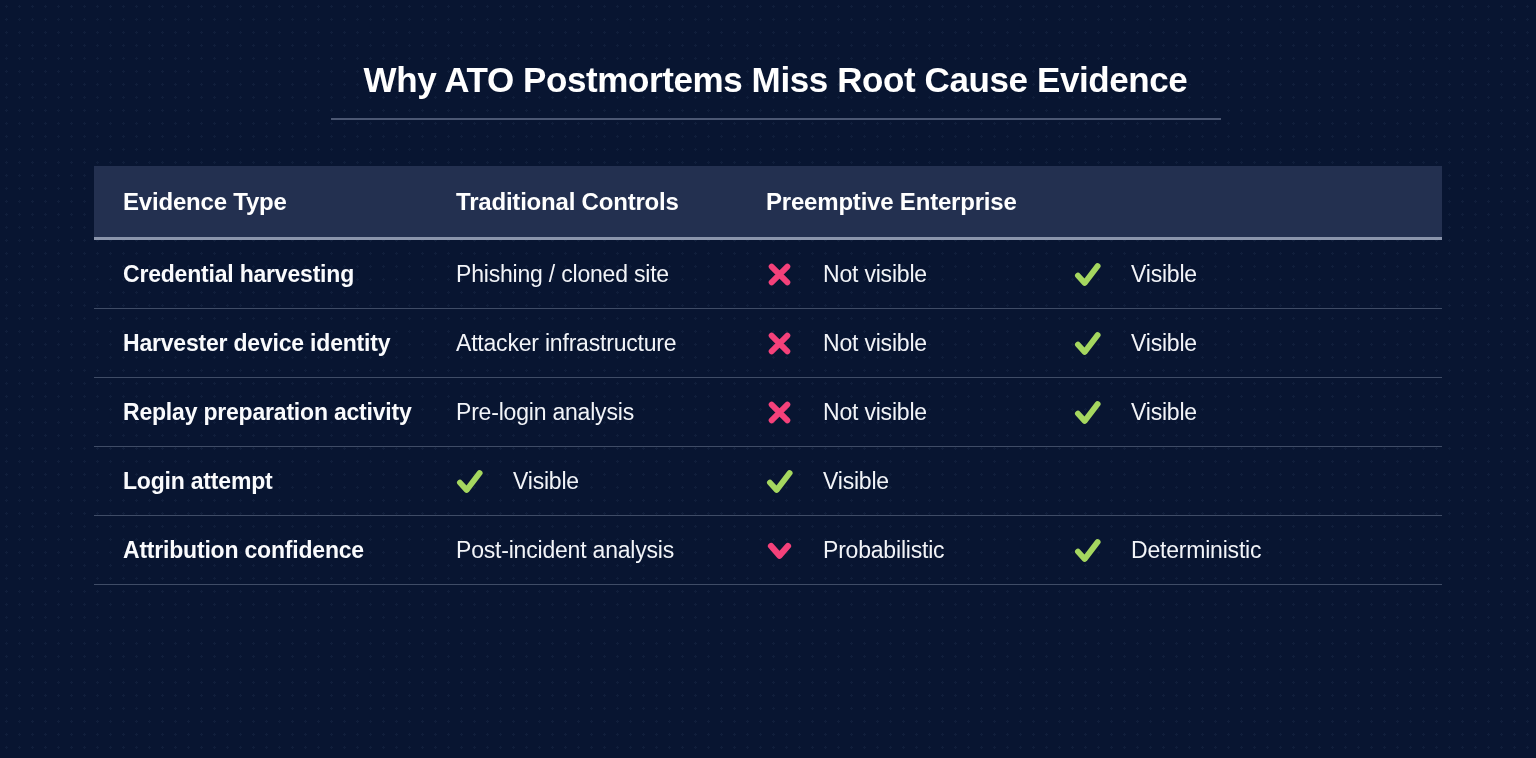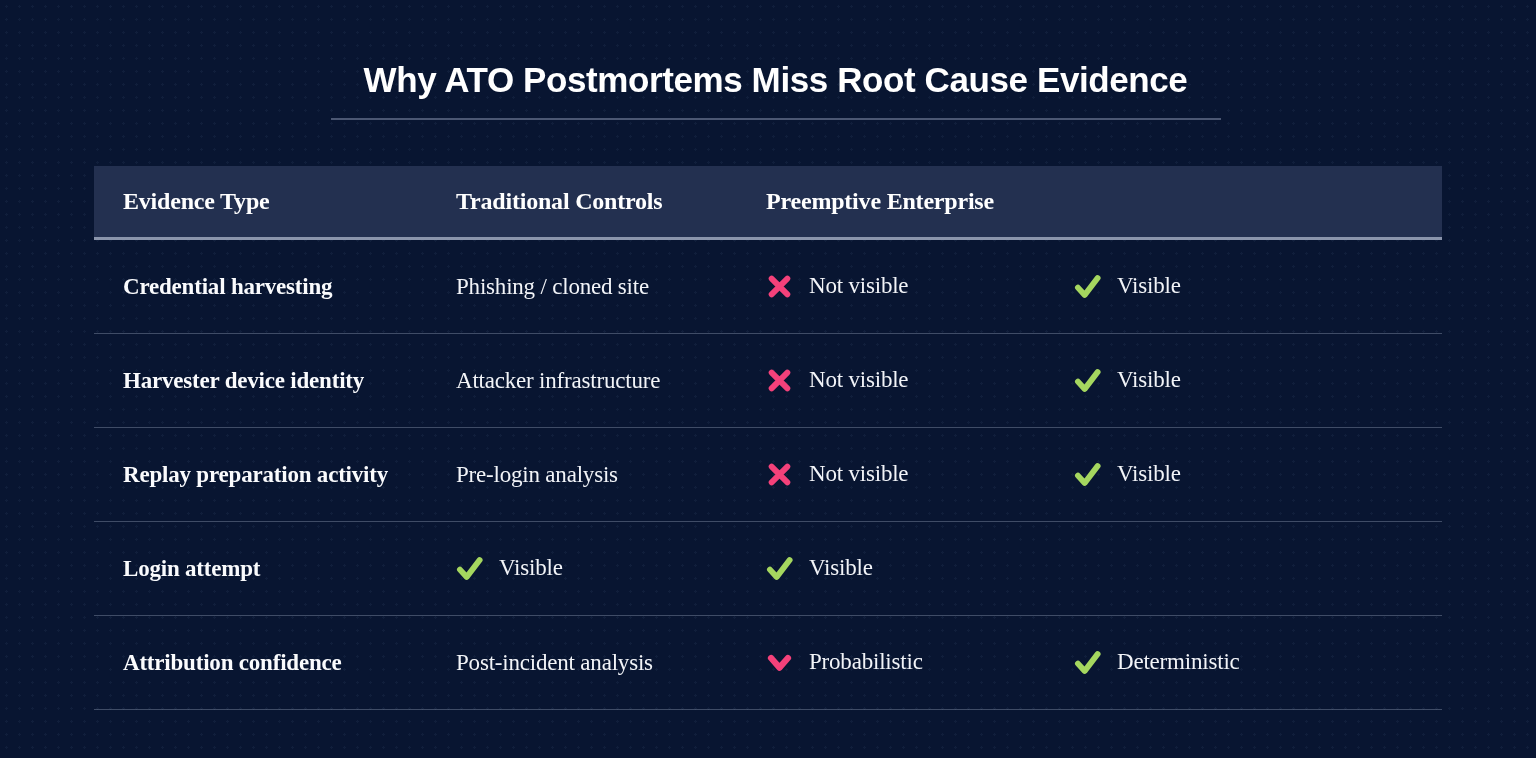--- a/index.html
+++ b/index.html
@@ -47,48 +47,47 @@
 
   
   .table {
     width: 1348px;
     margin: 46px auto 0 auto;
   }
   .trow {
     display: grid;
     grid-template-columns: 333px 310px 308px 1fr;
     align-items: center;
-    font-family: Liberation Serif, serif;
   }
   .thead {
     height: 74px;
     background: #233050;
     border-bottom: 3px solid #8b95ac;
   }
   .thead .cell {
     font-size: 24px;
     font-weight: bold;
     color: #ffffff;
     letter-spacing: -0.2px;
   }
   .tbody-row {
-    height: 94px;
+    height: 69px;
     border-bottom: 1px solid rgba(154,165,189,0.38);
   }
   .cell {
     padding-left: 29px;
     display: flex;
     align-items: center;
     font-size: 23px;
     letter-spacing: -0.2px;
     color: #f2f4f8;
   }
   .cell.emph { font-weight: bold; color: #fafbfd; }
 
-  .status { display: flex; align-items: flex-start; gap: 16px; }
+  .status { display: flex; align-items: flex-start; gap: 30px; }
   .status .icon { display: inline-flex; width: 27px; height: 27px; flex: 0 0 auto; }
   .status .icon svg { width: 100%; height: 100%; }
   .neg-stroke { stroke: var(--negative, #f4417a); }
   .pos-stroke { stroke: var(--positive, #a5d75f); }
 </style>
 </head>
 <body>
 
 <div class="page">
 

